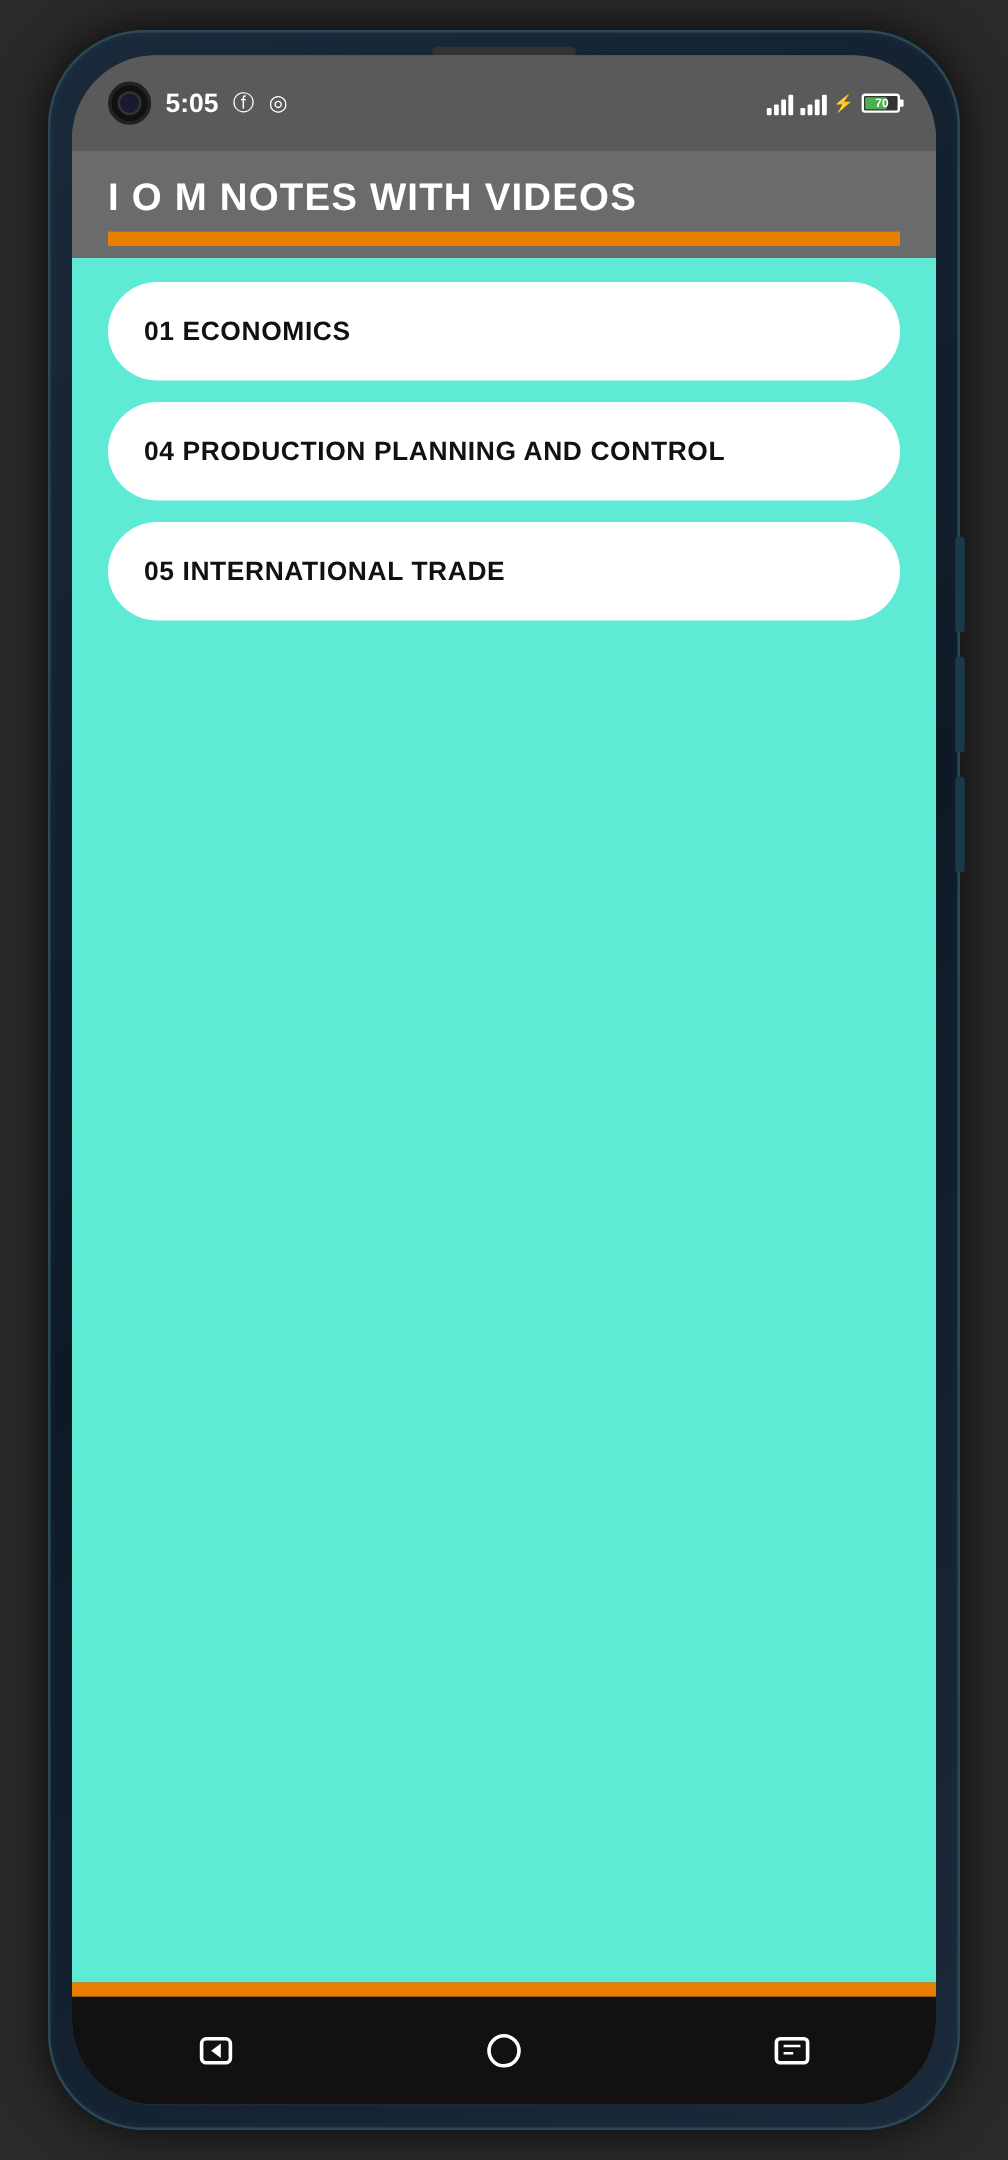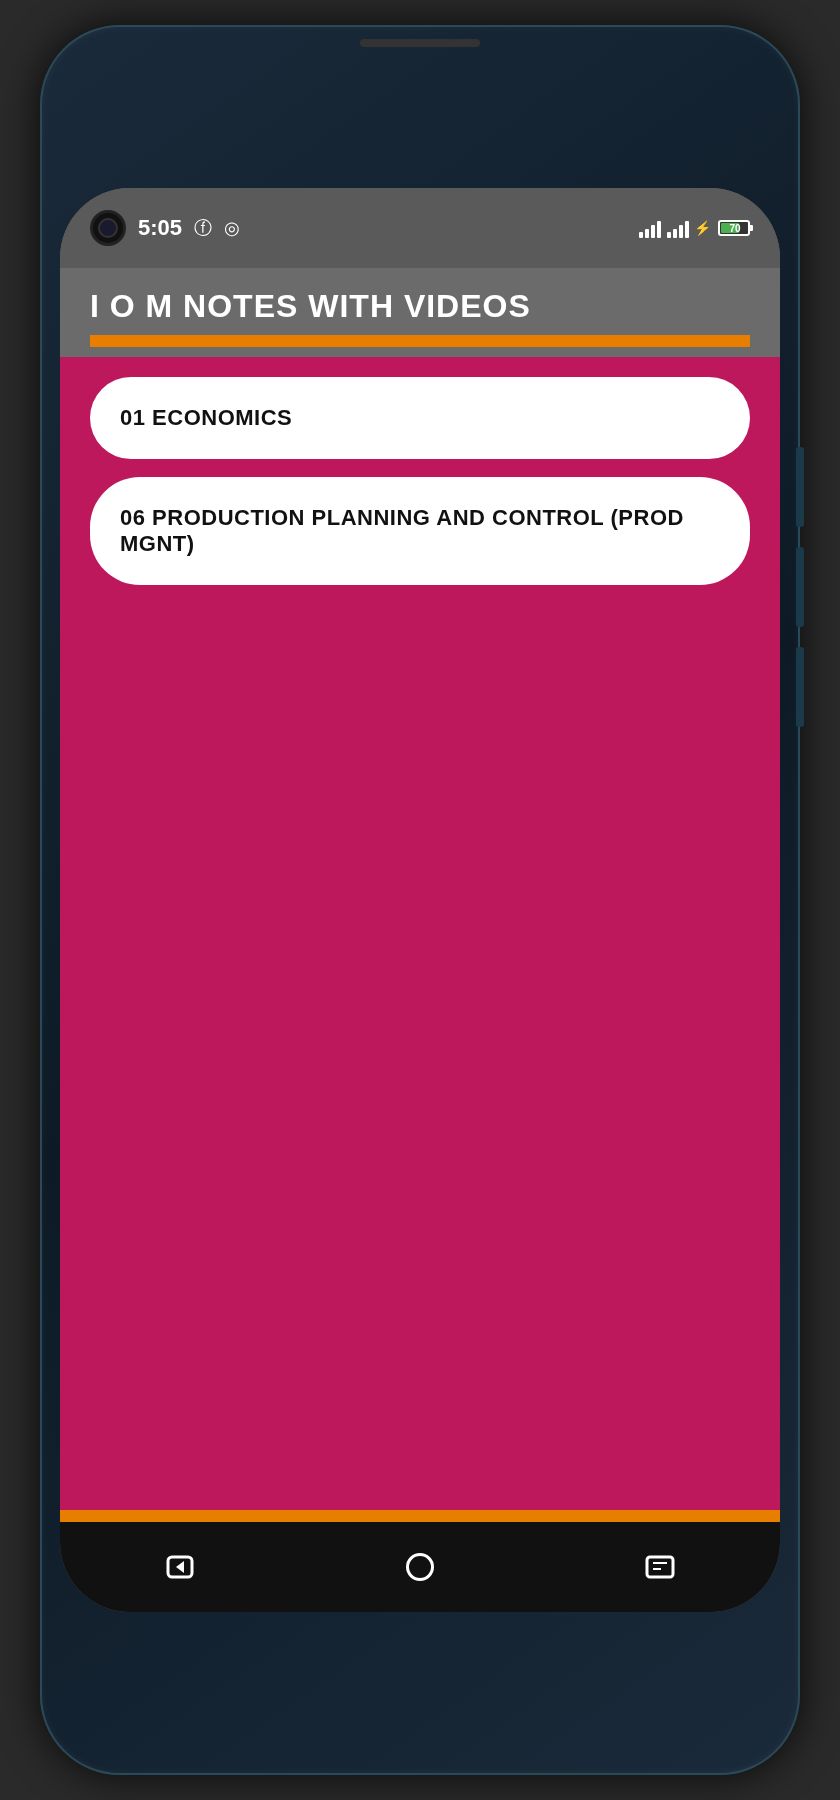--- a/index.html
+++ b/index.html
@@ -33,21 +33,21 @@
       right: -6px;
       background: #1a3a4a;
       border-radius: 3px;
     }
     .side-btn-1 { top: 420px; width: 8px; height: 80px; }
     .side-btn-2 { top: 520px; width: 8px; height: 80px; }
     .side-btn-3 { top: 620px; width: 8px; height: 80px; }
 
     .phone-inner {
       width: 720px;
-      height: 1424px;
+      height: 1708px;
       background: #5a5a5a;
       border-radius: 70px;
       overflow: hidden;
       position: relative;
       display: flex;
       flex-direction: column;
     }
 
     
     .status-bar {
@@ -181,21 +181,21 @@
       width: 100%;
       margin-top: 10px;
     }
 
     .menu-list {
       flex: 1;
       padding: 20px 30px;
       display: flex;
       flex-direction: column;
       gap: 18px;
-      background: #be185d;
+      background: #5eead4;
     }
 
     .menu-item {
       background: white;
       border-radius: 50px;
       padding: 28px 30px;
       cursor: pointer;
       min-height: 80px;
       display: flex;
       align-items: center;
@@ -298,21 +298,24 @@
         <div class="app-title">I O M NOTES WITH VIDEOS</div>
         <div class="orange-bar-top"></div>
       </div>
 
       <div class="menu-list">
 
       <div class="menu-item">
             <span class="menu-item-label">01 ECONOMICS</span>
           </div>
           <div class="menu-item">
-            <span class="menu-item-label">06 PRODUCTION PLANNING AND CONTROL (PROD MGNT)</span>
+            <span class="menu-item-label">04 PRODUCTION PLANNING AND CONTROL</span>
+          </div>
+          <div class="menu-item">
+            <span class="menu-item-label">05 INTERNATIONAL TRADE</span>
           </div>
         </div>
 
       <div class="orange-bar-bottom"></div>
     </div>
 
     <div class="bottom-nav">
       <div class="nav-btn">
         <svg width="32" height="28" viewBox="0 0 32 28">
           <rect x="4" y="4" width="24" height="20" rx="4" fill="none" stroke="white" stroke-width="3"></rect>

